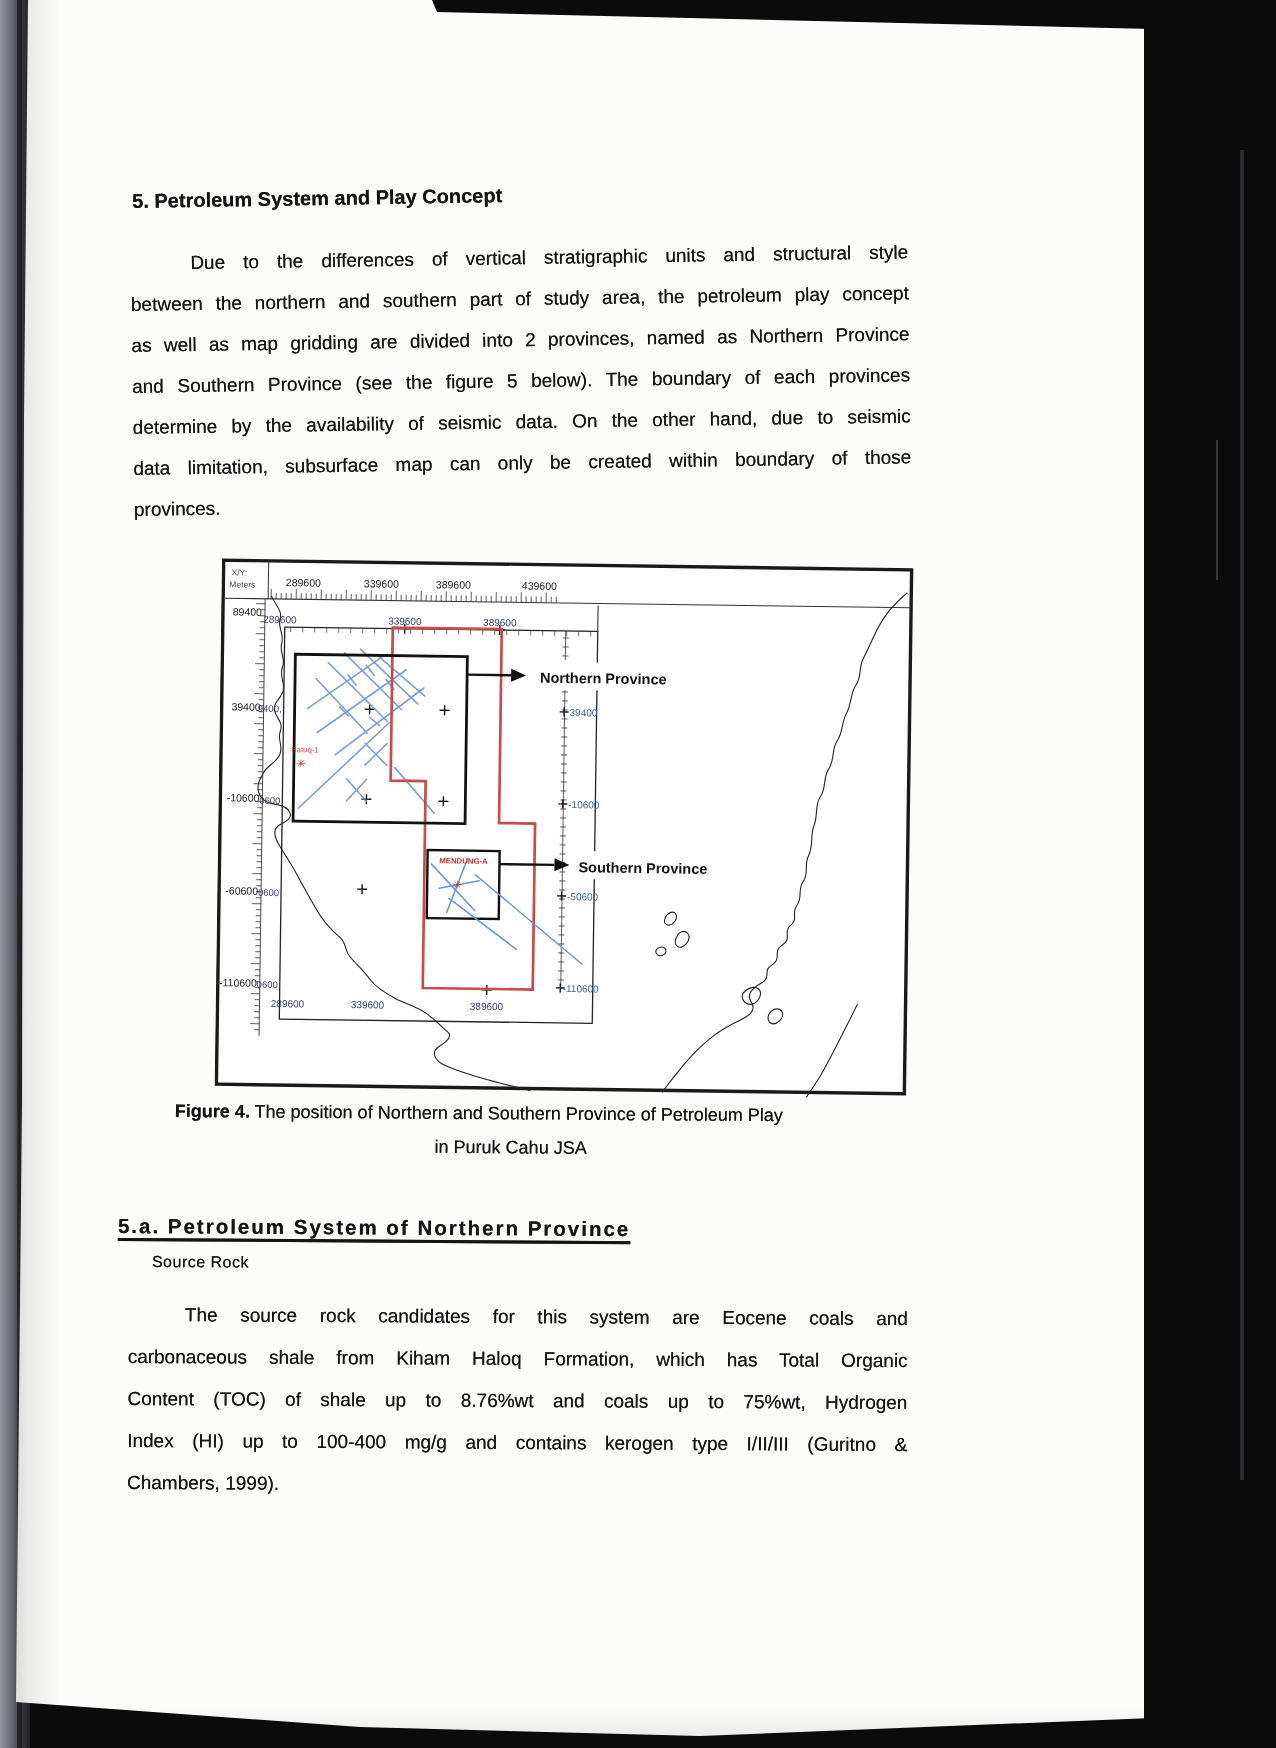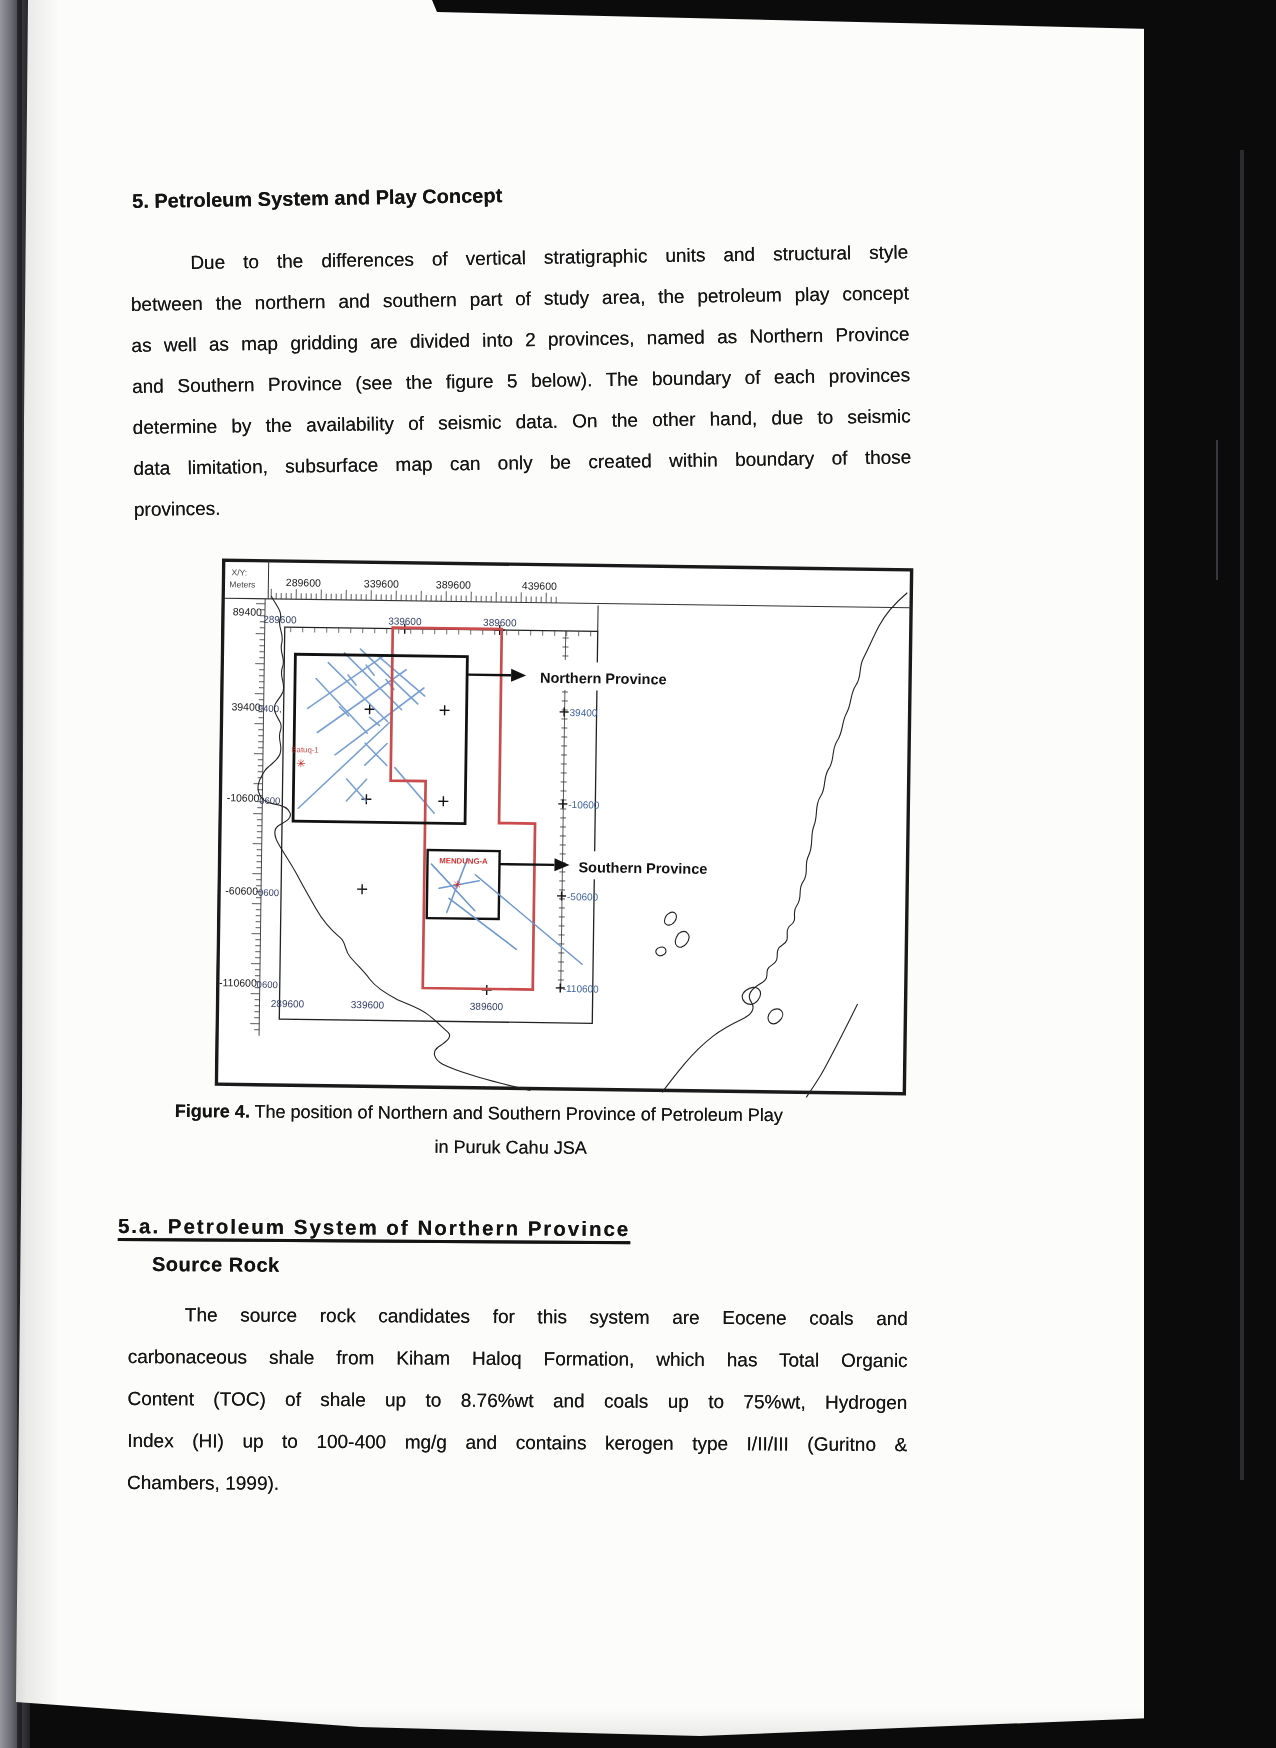--- a/index.html
+++ b/index.html
@@ -26,21 +26,21 @@
   .para1 .line.first{text-indent:60px;}
   .para1 .line.last{text-align-last:left;}
   .figure-wrap{position:absolute;left:218px;top:560px;width:695px;height:535px;transform:rotate(0.8deg);transform-origin:center;}
   .caption{position:absolute;left:175px;top:1098px;width:672px;font-size:18px;transform:rotate(0.4deg);transform-origin:left top;}
   .caption .l1{line-height:26px;}
   .caption .l1 b{font-weight:bold;}
   .caption .l2{line-height:26px;text-align:center;margin-top:8px;}
   .sec2{position:absolute;left:118px;top:1214px;font-size:20.5px;font-weight:bold;letter-spacing:2px;
         text-decoration:underline;text-decoration-thickness:2.5px;text-underline-offset:5px;
         transform:rotate(0.35deg);transform-origin:left top;}
-  .subhead{position:absolute;left:152px;top:1253px;font-size:20px;font-weight:bold;letter-spacing:.5px;transform:rotate(0.35deg);transform-origin:left top;}
+  .subhead{position:absolute;left:152px;top:1253px;font-size:16px;font-weight:normal;letter-spacing:.5px;transform:rotate(0.35deg);transform-origin:left top;}
   .para2{position:absolute;left:128px;top:1294px;width:780px;transform:rotate(0.3deg);transform-origin:left top;}
   .para2 .line{height:42px;line-height:42px;font-size:19px;text-align:justify;text-align-last:justify;white-space:nowrap;}
   .para2 .line.first{text-indent:57px;}
   .para2 .line.last{text-align-last:left;}
   svg text{font-family:"Liberation Sans", sans-serif;}
 </style>
 </head>
 <body>
 
 <div class="canvas">

